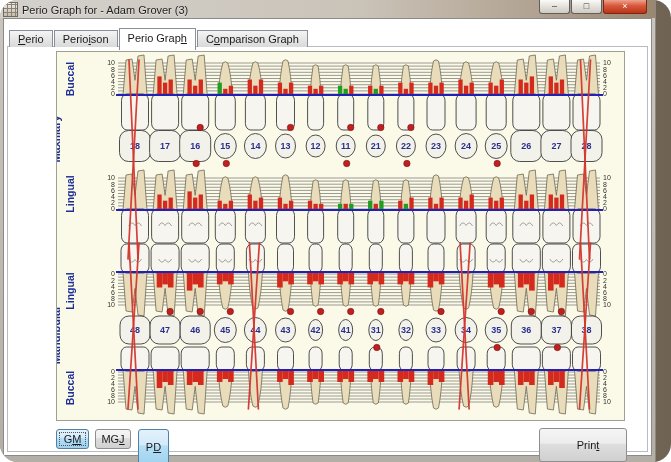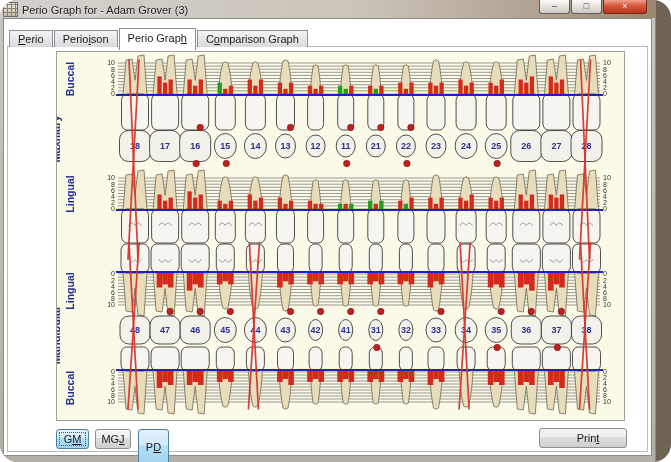--- a/index.html
+++ b/index.html
@@ -42,21 +42,21 @@
   .btn{position:absolute;font-size:11px;color:#1a1a1a;text-align:center;
        border:1px solid #8e8e8e;border-radius:3px;padding:0;cursor:default;
        font-family:"Liberation Sans",sans-serif;
        background:linear-gradient(#f5f5f5,#ededed 45%,#dedede 46%,#d0d0d0);}
   .btn.blue{background:linear-gradient(#e2f2fb,#d2eafa 45%,#b6dff6 46%,#9fd2ee);
        border-color:#4f81a5;}
   .btn.focused{outline:1px dotted #555;outline-offset:-4px;}
   .btn-gm{left:52px;top:410px;width:33px;height:20px;}
   .btn-mgj{left:91px;top:410px;width:36px;height:20px;}
   .btn-pd{left:134px;top:410px;width:31px;height:36px;}
-  .btn-print{left:535px;top:409px;width:88px;height:20px;padding-left:10px;}
+  .btn-print{left:535px;top:409px;width:88px;height:34px;padding-left:10px;}
 </style>
 </head>
 <body>
 
 <div class="stage">
   <div class="window">
 
     <div class="titlebar">
       <span class="app-icon"></span>
       <span class="title">Perio Graph for - Adam Grover (3)</span>

